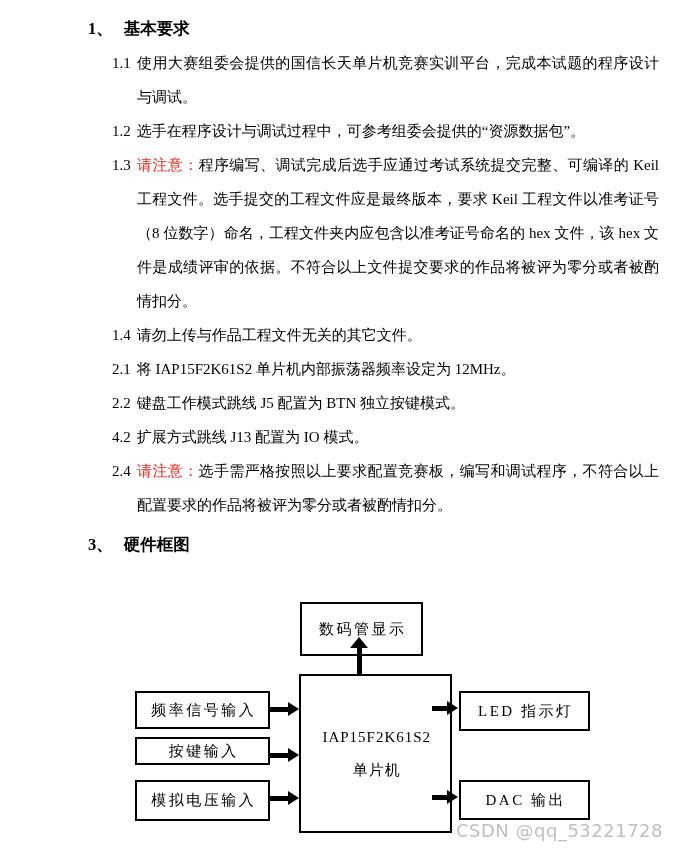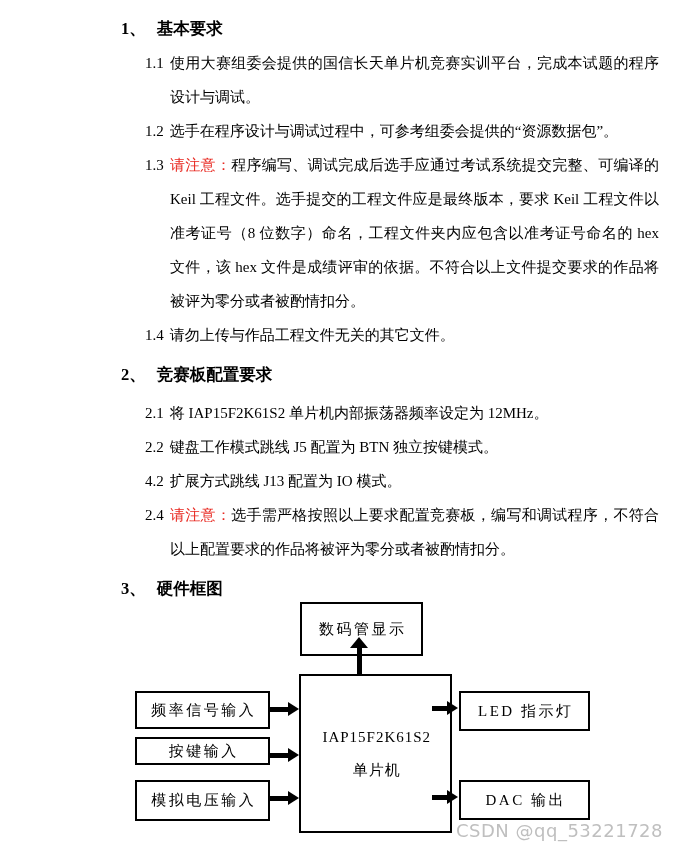--- a/index.html
+++ b/index.html
@@ -10,21 +10,20 @@
     height: 853px;
     background: #ffffff;
     font-family: "Liberation Serif", serif;
     color: #000000;
     overflow: hidden;
   }
   .doc {
     padding-top: 12px;
     font-size: 15px;
     line-height: 34px;
-    padding-left: 33px;
   }
   .heading {
     margin-left: 88px;
     font-weight: bold;
     font-size: 16.5px;
     line-height: 34px;
   }
   .heading .sec-num { margin-right: 11px; }
   .heading.h2 { margin-top: 6px; margin-bottom: 4px; }
   .heading.h3 { margin-top: 6px; }
@@ -92,23 +91,20 @@
     <p class="item">
       <span class="num">1.2</span><span>选手在程序设计与调试过程中，可参考组委会提供的“资源数据包”。</span>
     </p>
     <p class="item">
       <span class="num">1.3</span><span class="notice">请注意：</span><span>程序编写、调试完成后选手应通过考试系统提交完整、可编译的 Keil 工程文件。选手提交的工程文件应是最终版本，要求 Keil 工程文件以准考证号（8 位数字）命名，工程文件夹内应包含以准考证号命名的 hex 文件，该 hex 文件是成绩评审的依据。不符合以上文件提交要求的作品将被评为零分或者被酌情扣分。</span>
     </p>
     <p class="item">
       <span class="num">1.4</span><span>请勿上传与作品工程文件无关的其它文件。</span>
     </p>
 
-    <div class="heading h2">
-      <span class="sec-num">2、</span><span>竞赛板配置要求</span>
-    </div>
 
     <p class="item">
       <span class="num">2.1</span><span>将 IAP15F2K61S2 单片机内部振荡器频率设定为 12MHz。</span>
     </p>
     <p class="item">
       <span class="num">2.2</span><span>键盘工作模式跳线 J5 配置为 BTN 独立按键模式。</span>
     </p>
     <p class="item">
       <span class="num">4.2</span><span>扩展方式跳线 J13 配置为 IO 模式。</span>
     </p>

